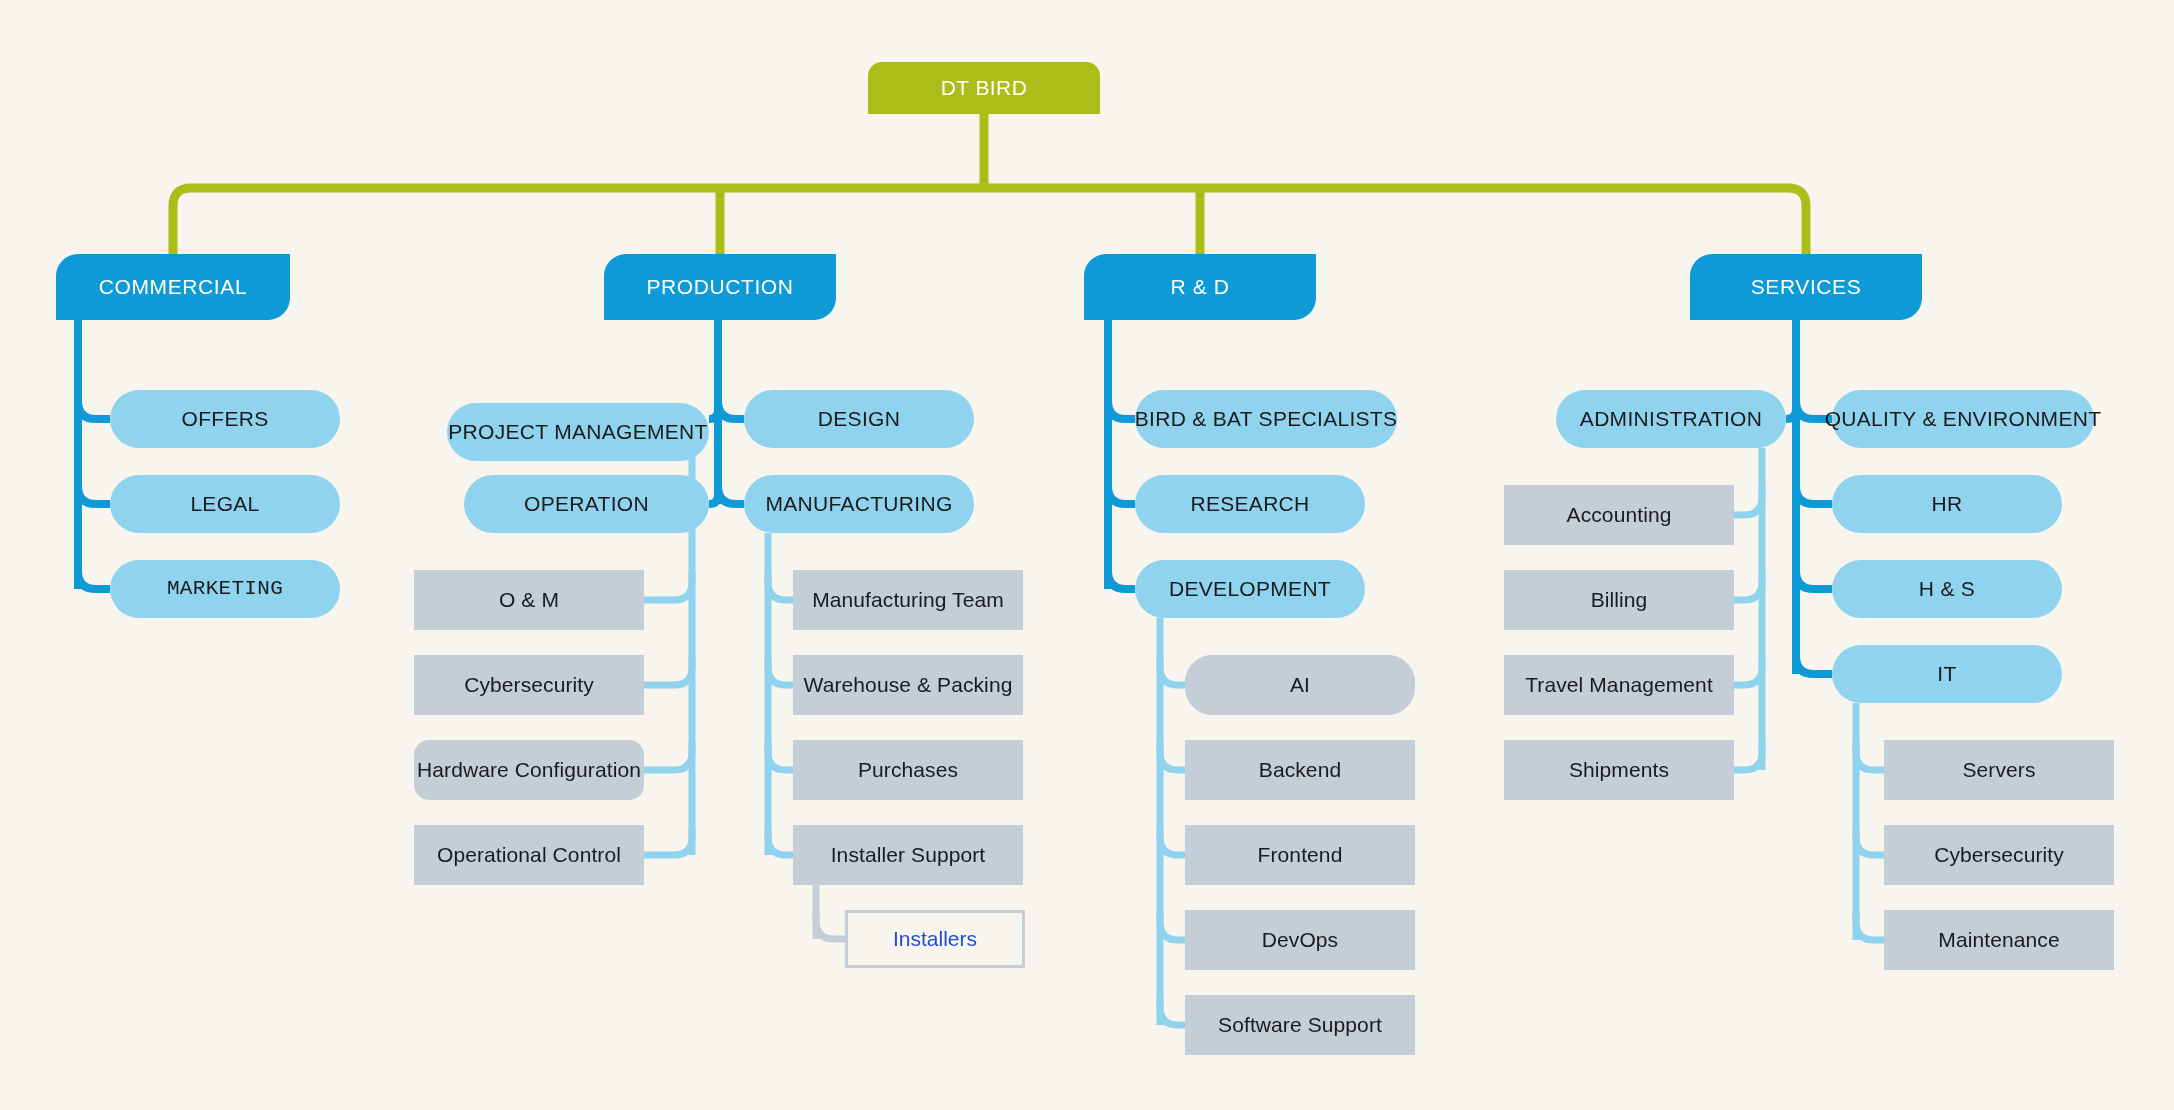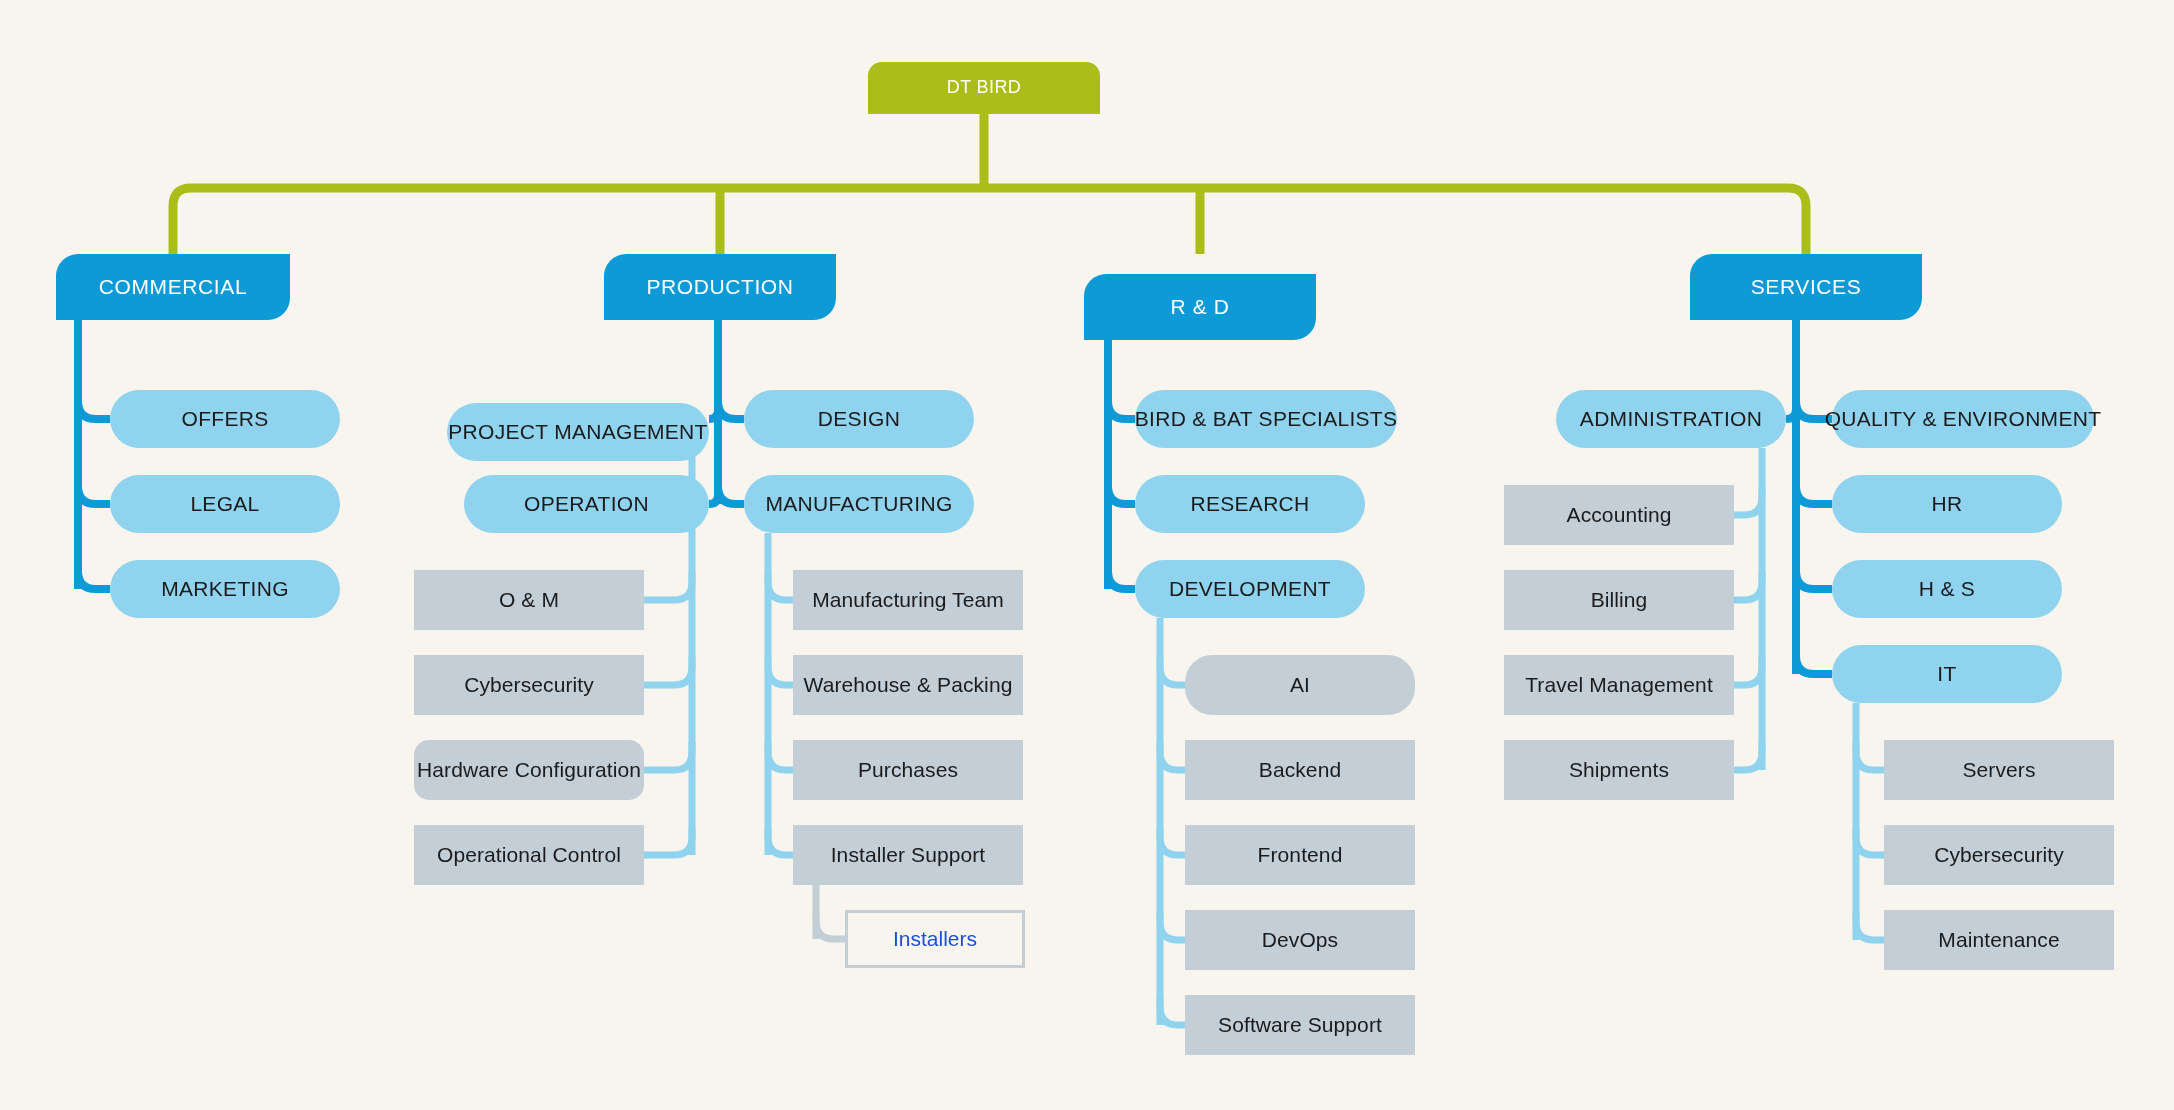--- a/index.html
+++ b/index.html
@@ -27,21 +27,21 @@
     text-align:center;
     line-height:1.1;
     white-space:nowrap;
     z-index:5;
   }
   
   .n-root{
     background:#aabd19;
     color:#ffffff;
     border-radius:14px 14px 0 0;
-    font-size:18px;
+    font-size:21px;
     letter-spacing:.4px;
   }
   
   .n-dept{
     background:#0d9ad6;
     color:#ffffff;
     border-radius:22px 0 22px 0;
     font-size:21px;
     letter-spacing:.6px;
   }
@@ -137,21 +137,21 @@
       </div>
       <div class="node n-dept" style="left: 56px; top: 254px; width: 234px; height: 66px;">
         <span>COMMERCIAL</span>
       </div>
       <div class="node n-sub" style="left: 110px; top: 390px; width: 230px; height: 58px;">
         <span>OFFERS</span>
       </div>
       <div class="node n-sub" style="left: 110px; top: 475px; width: 230px; height: 58px;">
         <span>LEGAL</span>
       </div>
-      <div class="node n-sub" style="left: 110px; top: 560px; width: 230px; height: 58px;">
+      <div class="node n-sub" style="left: 110px; top: 560px; width: 230px; height: 58px; font-family: Liberation Mono, monospace;">
         <span>MARKETING</span>
       </div>
       <div class="node n-dept" style="left: 604px; top: 254px; width: 232px; height: 66px;">
         <span>PRODUCTION</span>
       </div>
       <div class="node n-sub" style="left: 447px; top: 390px; width: 262px; height: 58px; margin-top: 13px;">
         <span>PROJECT MANAGEMENT</span>
       </div>
       <div class="node n-leaf" style="left: 414px; top: 570px; width: 230px; height: 60px;">
         <span>O &amp; M</span>
@@ -182,21 +182,21 @@
       </div>
       <div class="node n-leaf" style="left: 793px; top: 740px; width: 230px; height: 60px;">
         <span>Purchases</span>
       </div>
       <div class="node n-leaf" style="left: 793px; top: 825px; width: 230px; height: 60px;">
         <span>Installer Support</span>
       </div>
       <div class="node n-outline" style="left: 845px; top: 910px; width: 180px; height: 58px;">
         <span>Installers</span>
       </div>
-      <div class="node n-dept" style="left: 1084px; top: 254px; width: 232px; height: 66px; margin-top: 20px;">
+      <div class="node n-dept" style="left: 1084px; top: 254px; width: 232px; height: 66px;">
         <span>R &amp; D</span>
       </div>
       <div class="node n-sub" style="left: 1135px; top: 390px; width: 262px; height: 58px;">
         <span>BIRD &amp; BAT SPECIALISTS</span>
       </div>
       <div class="node n-sub" style="left: 1135px; top: 475px; width: 230px; height: 58px;">
         <span>RESEARCH</span>
       </div>
       <div class="node n-sub" style="left: 1135px; top: 560px; width: 230px; height: 58px;">
         <span>DEVELOPMENT</span>

